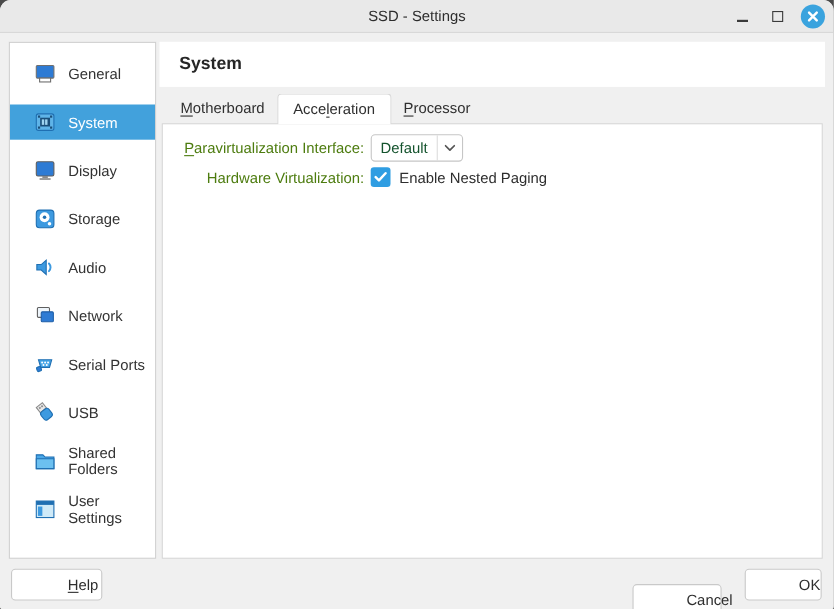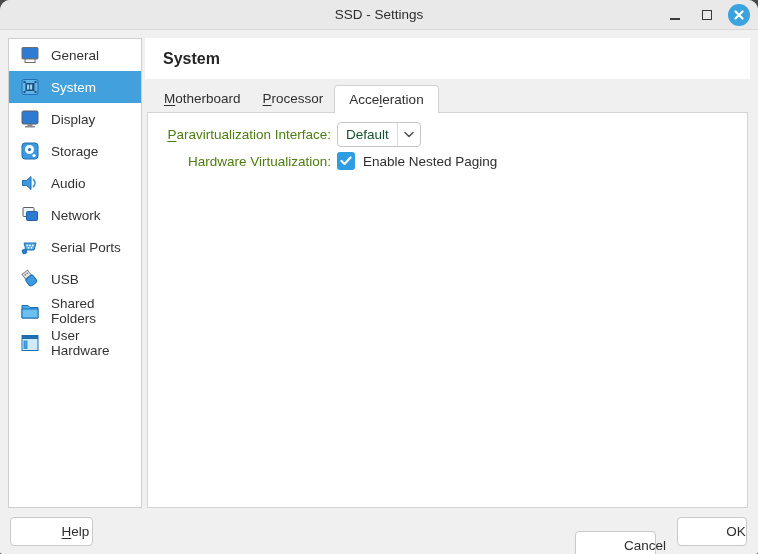--- a/index.html
+++ b/index.html
@@ -34,21 +34,21 @@
   
   .app-body { position:relative; flex:1; background:#f0f0f0; }
   
   .sidebar {
     position:absolute; left:8px; top:8px; width:134px; height:470px;
     background:#ffffff; border:1px solid #cfcfcf;
     overflow:hidden;
   }
   .side-item {
     height:32px; display:flex; align-items:center; gap:10px;
-    padding-left:10px; font-size:13.5px; color:#333; cursor:default;
+    padding-left:21px; font-size:13.5px; color:#333; cursor:default;margin-top:12px;
   }
   .side-item .icon { width:22px; height:22px; flex:0 0 22px; display:flex; align-items:center; justify-content:center; }
   .side-item.selected { background:var(--accent,#42a1dc); color:#ffffff; }
   
   .header-band {
     position:absolute; left:145px; top:8px; width:605px; height:41px;
     background:#ffffff; display:flex; align-items:center; padding-left:18px;
   }
   .header-band h1 { font-size:16px; font-weight:bold; color:#262626; }
   
@@ -222,33 +222,33 @@
           <span>Shared Folders</span>
         </div>
         <div class="side-item">
           <span class="icon">
             <svg width="22" height="22" viewBox="0 0 22 22">
               <rect x="3" y="3.5" width="16" height="15" fill="#cfeaf8" stroke="#1f6fb2"></rect>
               <rect x="3" y="3.5" width="16" height="3.5" fill="#1f6fb2"></rect>
               <rect x="4.5" y="8.5" width="4" height="8.5" fill="#3d9ae0"></rect>
             </svg>
           </span>
-          <span>User Hardware</span>
+          <span>User Settings</span>
         </div>
       </div>
 
     <div class="header-band">
       <h1>System</h1>
     </div>
 
     <div class="main">
       <div class="tabbar" id="tabbar">
           <button class="tab"><u>M</u>otherboard</button>
+          <button class="tab selected">Acce<u>l</u>eration</button>
           <button class="tab"><u>P</u>rocessor</button>
-          <button class="tab selected">Acce<u>l</u>eration</button>
         </div>
       <div class="panel">
 
         <div class="form-row">
           <label class="form-label"><u>P</u>aravirtualization Interface:</label>
           <div class="form-field">
             <div class="combo">
               <span class="combo-text">Default</span>
               <span class="combo-sep"></span>
               <span class="combo-arrow">

